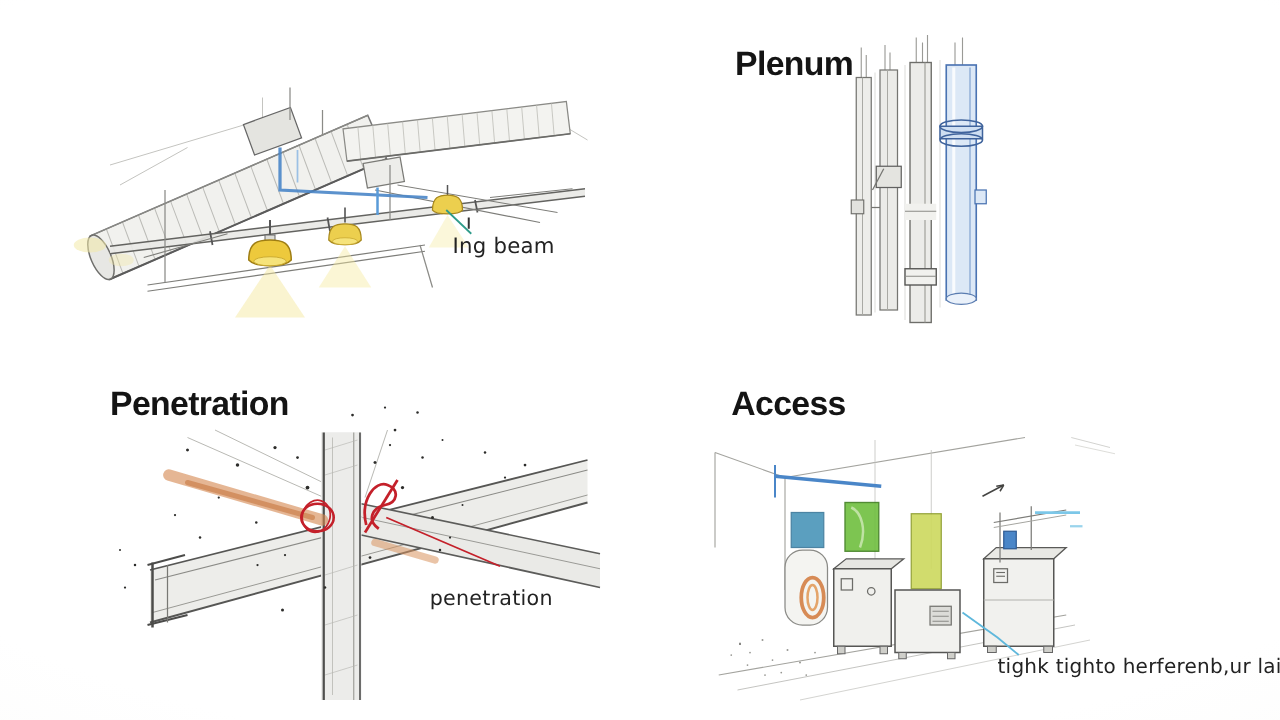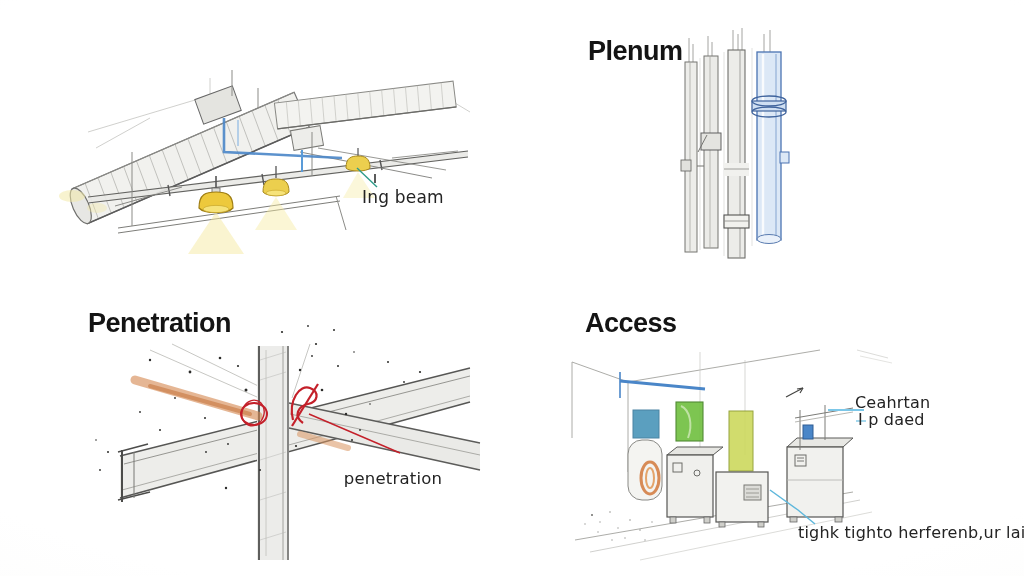--- a/index.html
+++ b/index.html
@@ -400,20 +400,16 @@
   <div class="quad-title" style="left:88px;top:308px">Penetration</div>
   <div class="quad-title" style="left:585px;top:308px">Access</div>
 
   <div class="annot" style="left:362px;top:188px;font-size:17px">Ing beam</div>
 
   <div class="annot center" style="left:318px;top:452px;width:150px;font-size:16.5px">
     <br>
     <span>penetration</span>
   </div>
 
-  <div class="annot" style="left:855px;top:394px">
-    <span>Ceahrtan</span><br>
-    <span style="padding-left:3px">I p daed</span>
-  </div>
 
   <div class="annot" style="left:798px;top:524px">tighk tighto herferenb,ur laipue</div>
 
 </div>
 
 </body></html>

